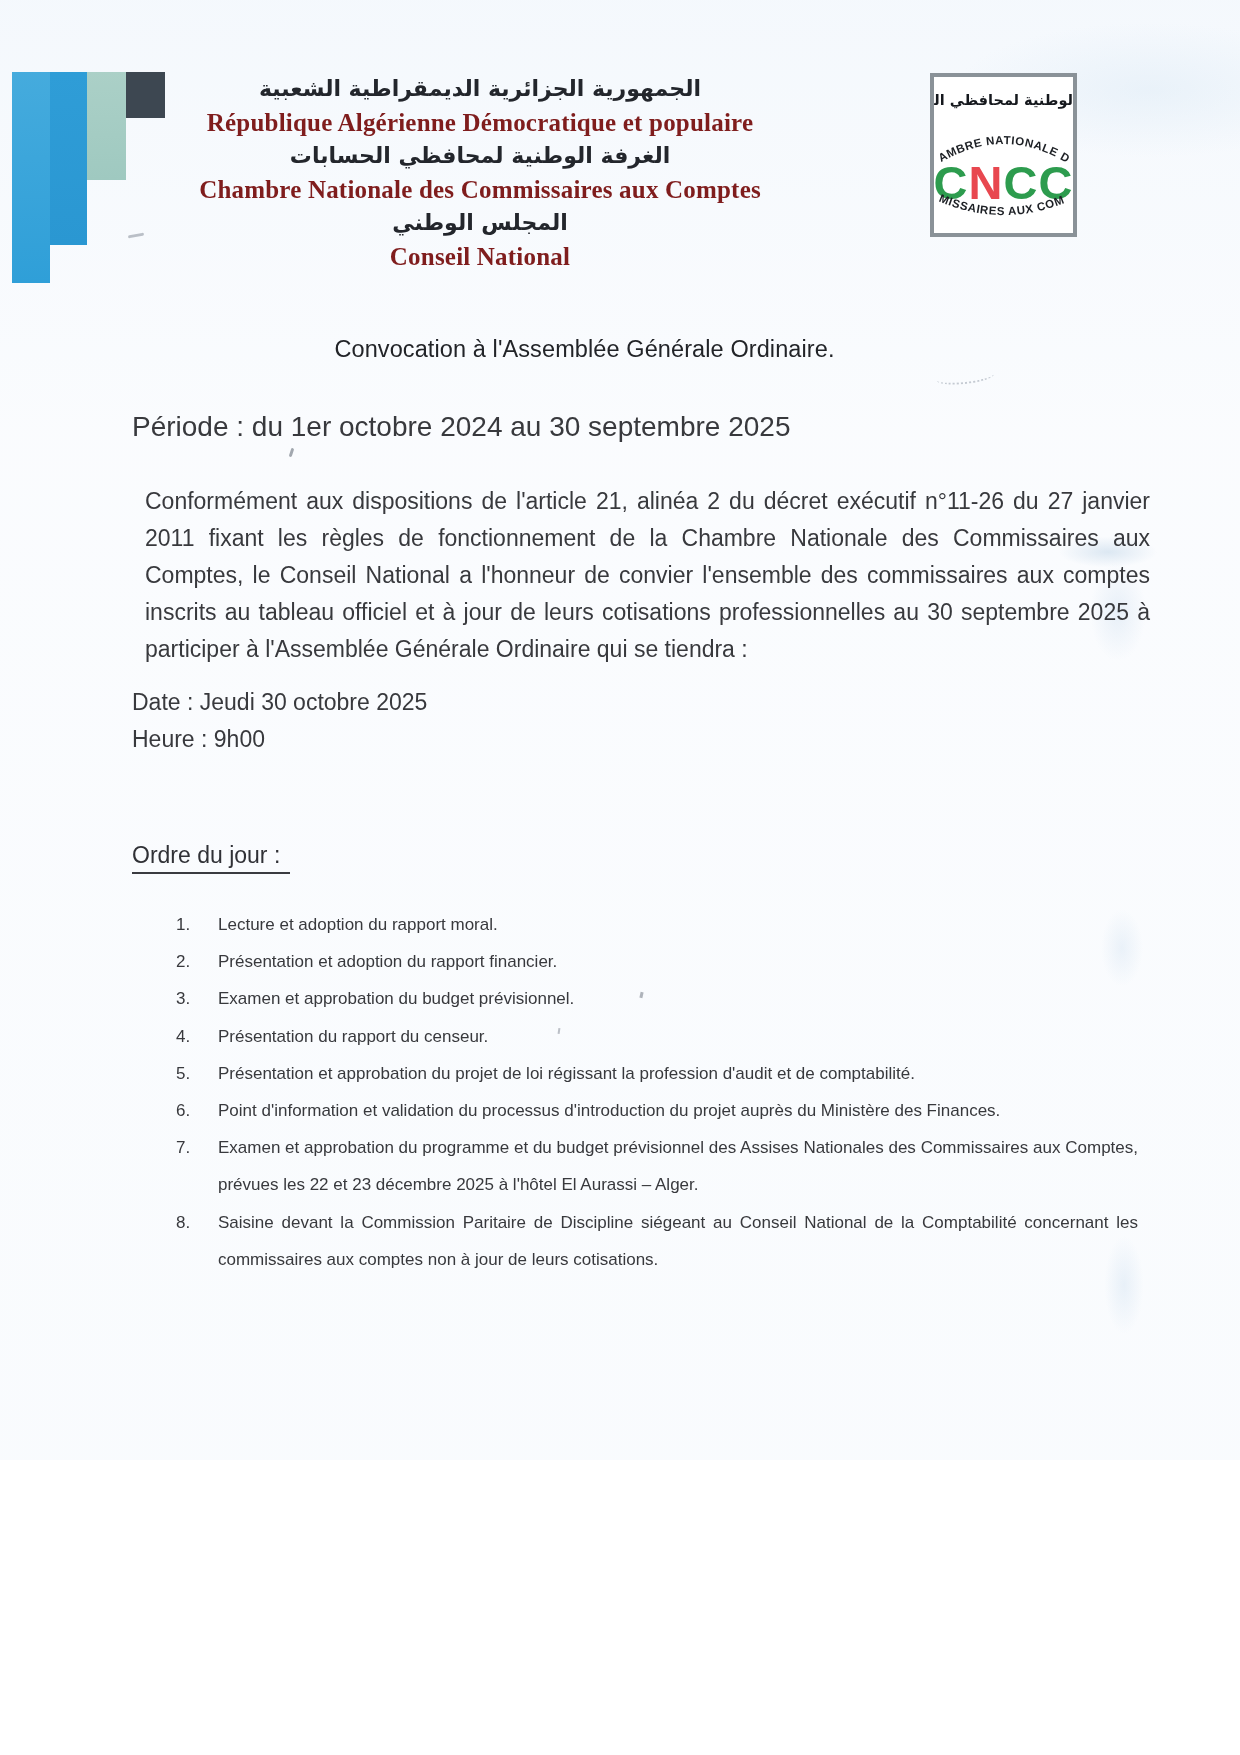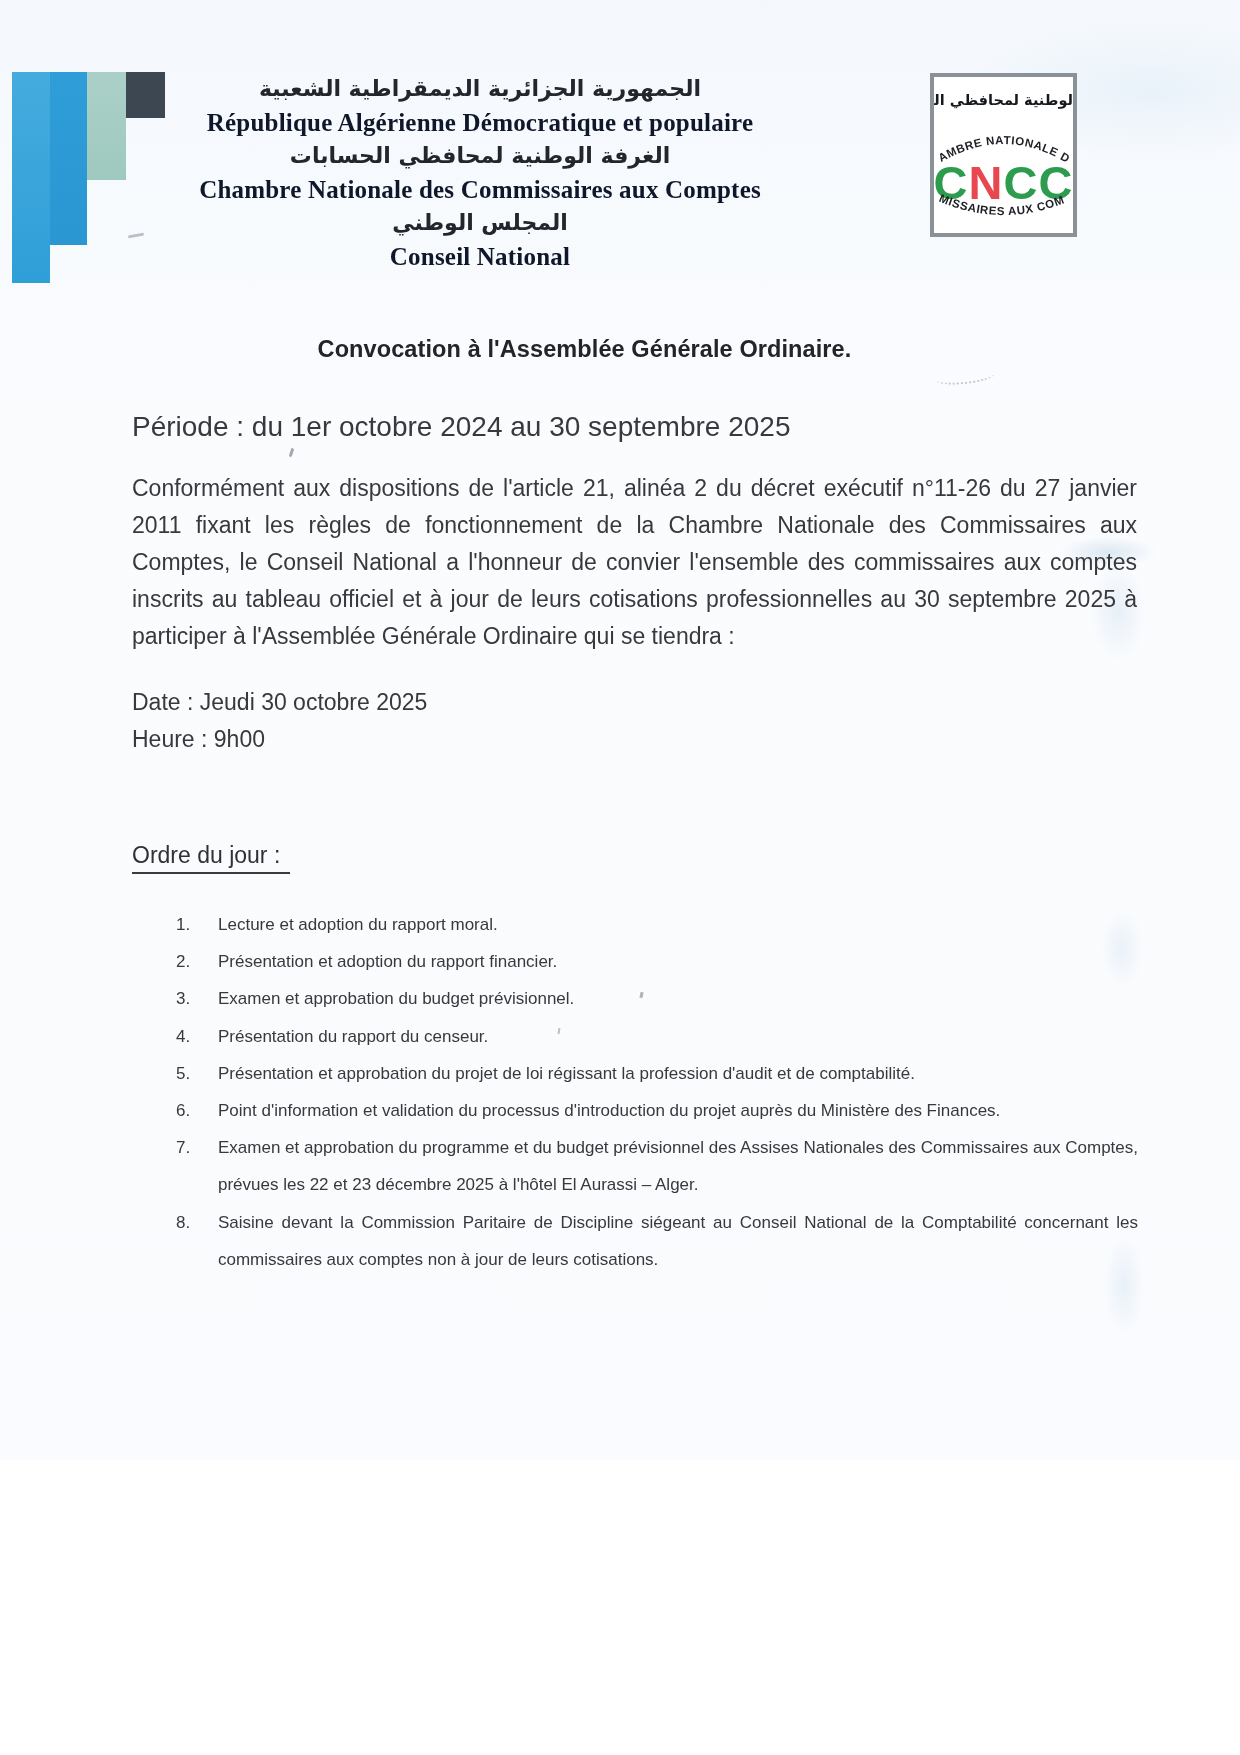--- a/index.html
+++ b/index.html
@@ -41,46 +41,46 @@
     background:rgba(110,120,132,.45);transform:rotate(-10deg);border-radius:2px;}
 
   
   .header-text{position:absolute;left:130px;top:72px;width:700px;text-align:center;}
   .header-text .ar{
     font-family:"DejaVu Sans",sans-serif;font-weight:bold;
     font-size:22px;line-height:34px;color:#23262c;direction:rtl;
   }
   .header-text .fr{
     font-family:"Liberation Serif","DejaVu Serif",serif;font-weight:bold;
-    font-size:25px;line-height:33px;color:#0f172a;letter-spacing:.2px;
+    font-size:25px;line-height:33px;color:#7f1d1d;letter-spacing:.2px;
   }
 
   
   .cncc-box{
     position:absolute;left:930px;top:73px;width:147px;height:164px;
     box-sizing:border-box;border:4px solid #8a9298;background:#fff;
     box-shadow:inset 0 0 0 1px #fff;
   }
   .cncc-box svg{display:block;}
   .cncc-ar{font-family:"DejaVu Sans",sans-serif;font-weight:bold;font-size:14.5px;fill:#15181d;}
   .cncc-arc{font-family:"Liberation Sans",sans-serif;font-weight:bold;font-size:11.5px;fill:#1c1f24;letter-spacing:.6px;}
   .cncc-big{font-family:"Liberation Sans",sans-serif;font-weight:bold;font-size:47px;letter-spacing:1px;}
   .cncc-big .g{fill:#2d9c4e;}
   .cncc-big .r{fill:#e8474f;}
 
   
   .title{
     position:absolute;left:82px;top:336px;width:1005px;margin:0;
-    text-align:center;font-size:23.5px;font-weight:bold;color:#222428;
+    text-align:center;font-size:23.5px;font-weight:normal;color:#222428;
     letter-spacing:.1px;
   }
   .periode{position:absolute;left:132px;top:408px;width:1005px;margin:0;
     font-size:28px;line-height:37px;color:#38393d;}
   .para{
-    position:absolute;left:132px;top:470px;width:1005px;margin:0;
+    position:absolute;left:132px;top:470px;width:1005px;margin:13px;
     font-size:23px;line-height:37px;color:#38393d;
     text-align:justify;
   }
   .info{position:absolute;left:132px;width:1005px;margin:0;
     font-size:23px;line-height:37px;color:#38393d;}
   .date{top:684px;}
   .heure{top:721px;}
   .lieu{top:757px;}
   .ordre{position:absolute;left:132px;top:842px;font-size:23px;font-weight:normal;color:#303136;}
   .ordre span{border-bottom:2px solid #3a3b40;padding-bottom:4px;padding-right:10px;margin-top:16px;}

